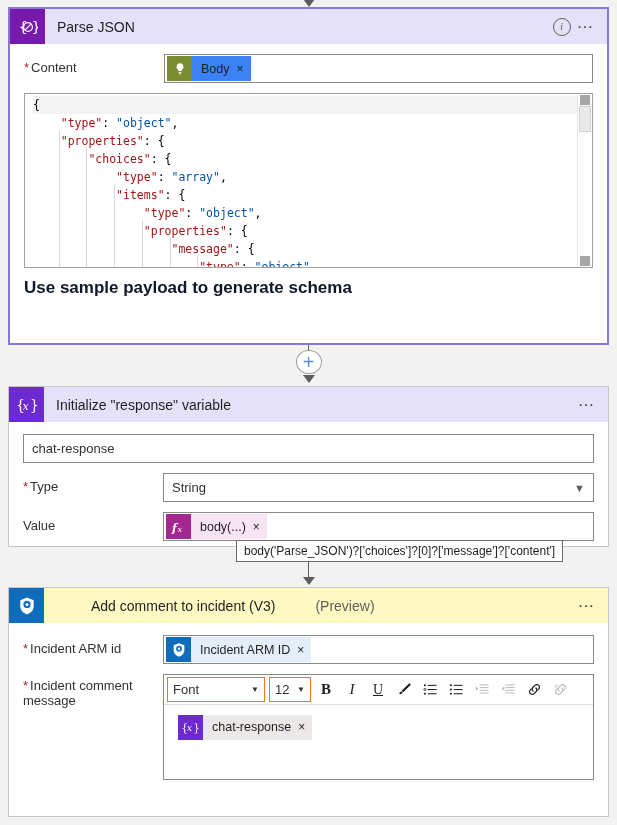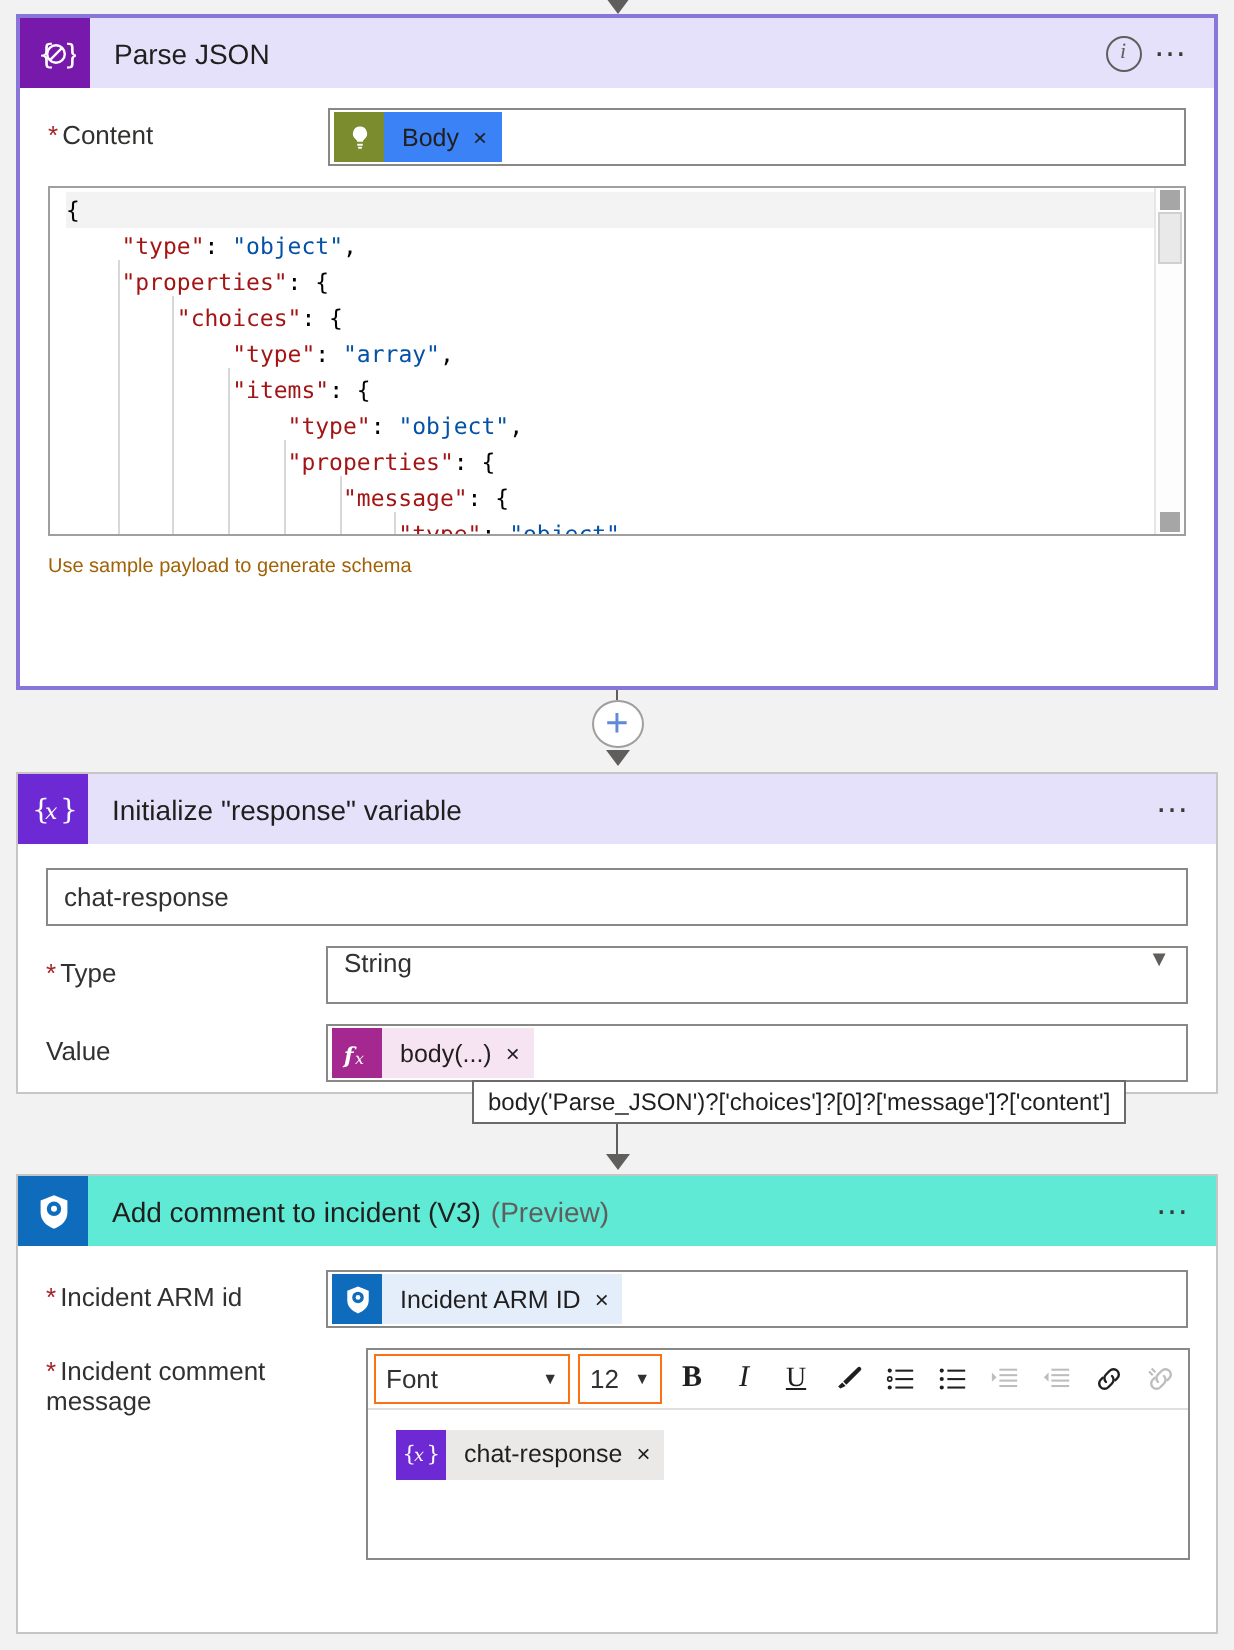--- a/index.html
+++ b/index.html
@@ -31,21 +31,22 @@
   }
 
   .card-header {
     display: flex;
     align-items: center;
     height: 35px;
     background: #e6e1fa;
     position: relative;
   }
   .card-header.blue {
-    background: #5eead4;
+    background: #fef9c3;
+    gap: 35px;
   }
   .hdr-icon {
     width: 35px;
     height: 35px;
     flex: 0 0 35px;
     display: flex;
     align-items: center;
     justify-content: center;
     color: #ffffff;
   }
@@ -126,21 +127,21 @@
     font-size: 13px;
   }
   .input-box.plain { padding-left: 8px; }
   .input-box.token-host { padding: 0 2px; }
 
   .select-box {
     border: 1px solid #8a8886;
     background: #fff;
     height: 29px;
     display: flex;
-    align-items: flex-start;
+    align-items: center;
     padding: 0 8px;
     box-sizing: border-box;
     font-size: 13px;
     justify-content: space-between;
   }
   .chevron {
     color: #605e5c;
     font-size: 11px;
   }
 
@@ -229,23 +230,24 @@
     left: 1px;
     top: 12px;
     width: 12px;
     height: 26px;
     background: #e9e9e9;
     border: 1px solid #d0d0d0;
     box-sizing: border-box;
   }
 
   .link {
-    color: #a16207;
-    font-size: 10px;
+    color: #0f172a;
+    font-size: 17px;
     cursor: pointer;
+    font-weight: bold;
   }
   .schema-link { display: inline-block; margin-top: 10px; }
 
   
   .conn {
     position: absolute;
     left: 0; width: 617px;
     display: flex;
     align-items: center;
     justify-content: center;
@@ -495,21 +497,21 @@
                 <circle cx="10" cy="8.4" r="1.5" fill="#ffffff"></circle>
               </svg>
             </span>
             <span class="token-txt">Incident ARM ID</span>
             <span class="token-x">×</span>
           </span>
         </div>
       </div>
     </div>
 
-    <div class="row" style="margin-bottom:4px;gap:20px;">
+    <div class="row" style="margin-bottom:4px;">
       <div class="row-label req" style="padding-top:4px;">Incident comment message</div>
       <div class="field">
         <div class="rte">
           <div class="rte-toolbar">
             <div class="rte-sel font">
               <span>Font</span>
               <span class="chv">▼</span>
             </div>
             <div class="rte-sel size">
               <span>12</span>

